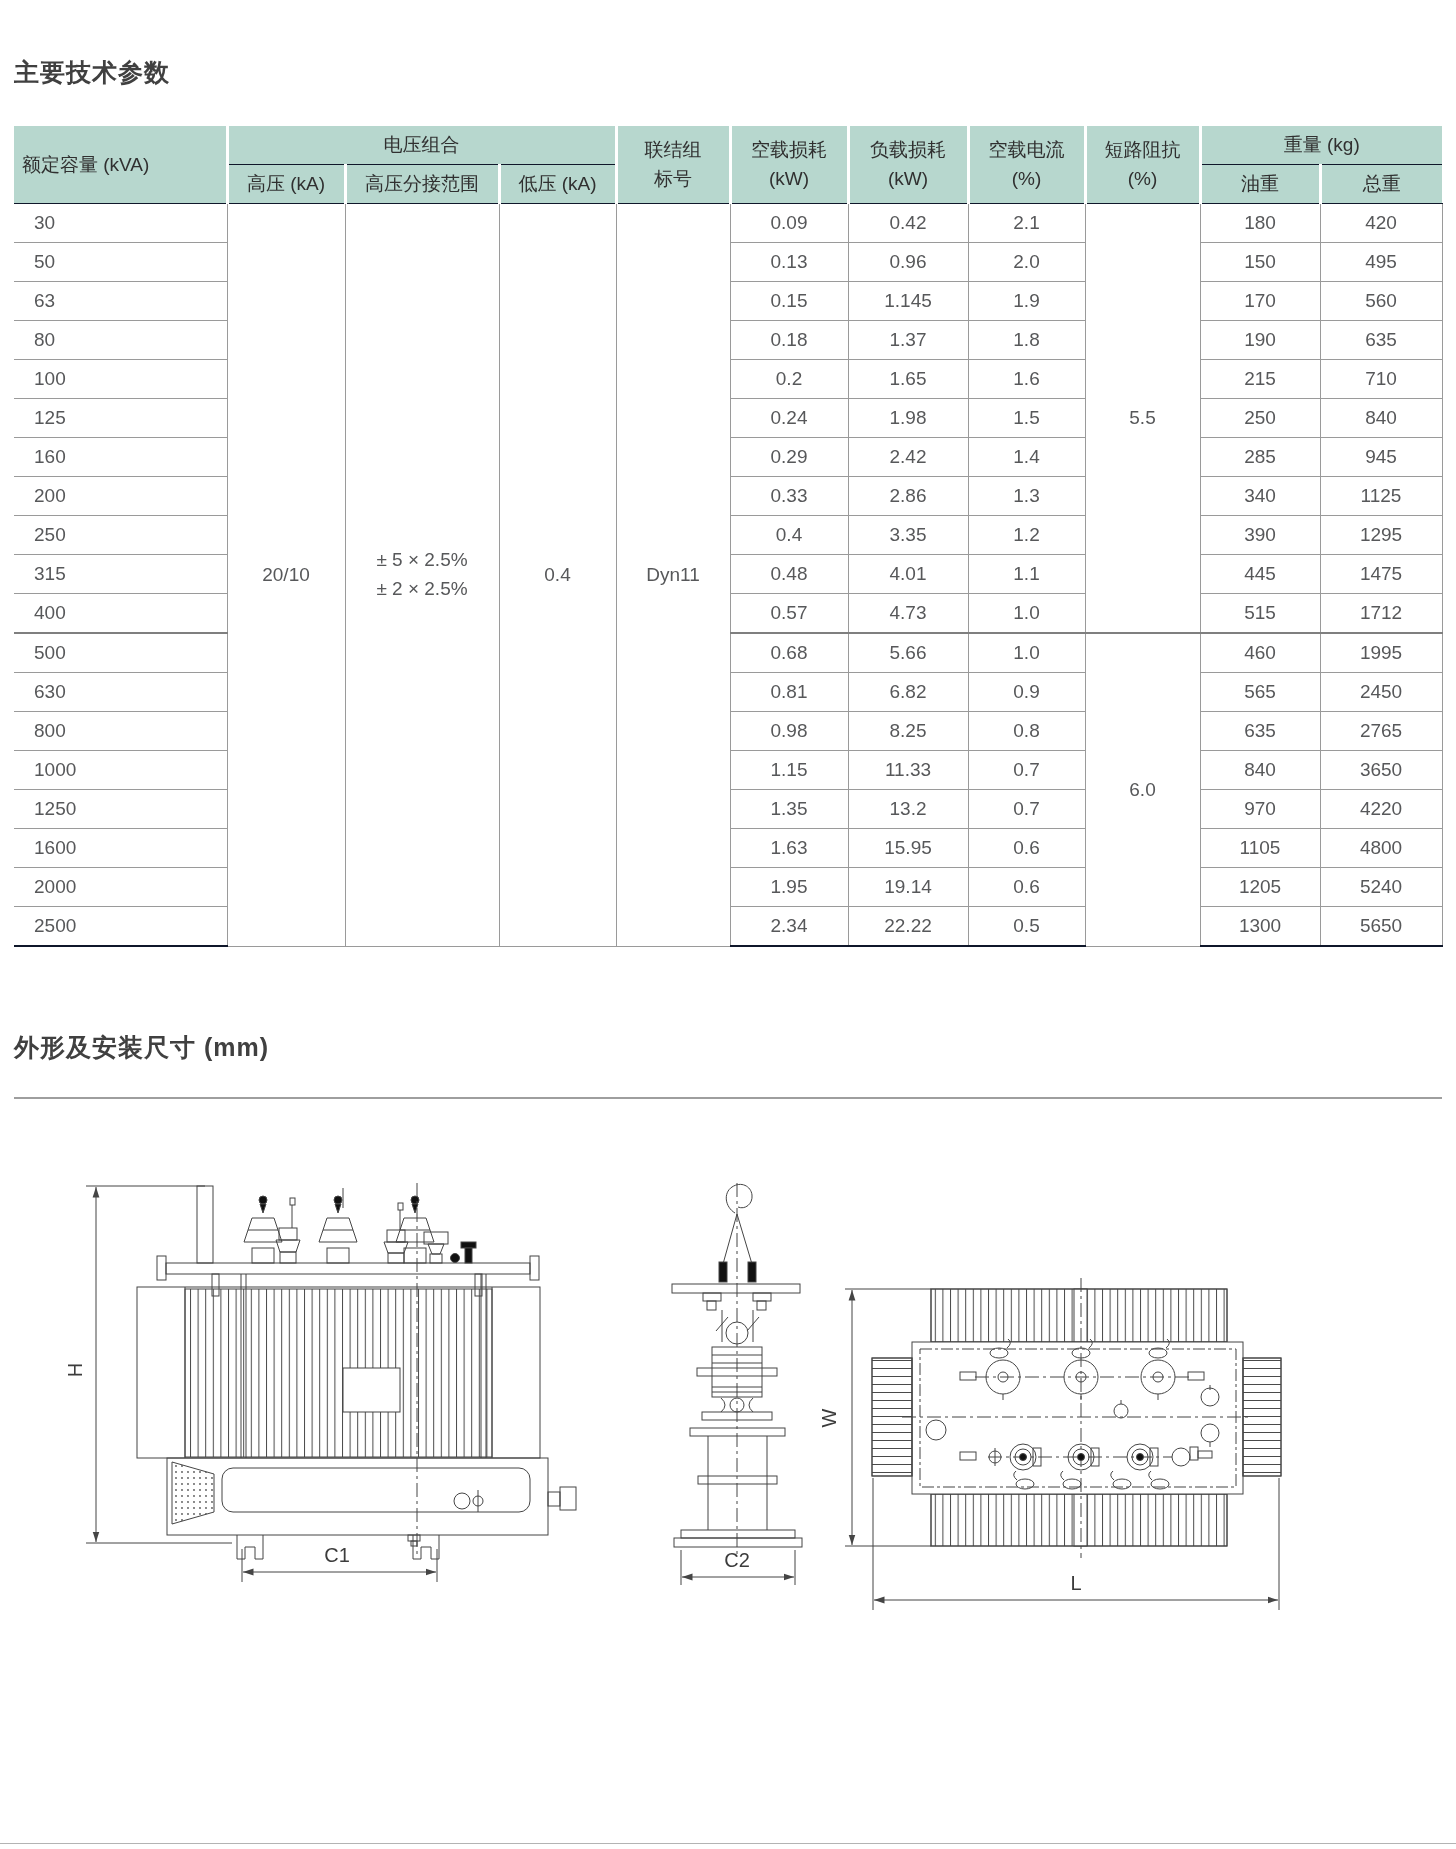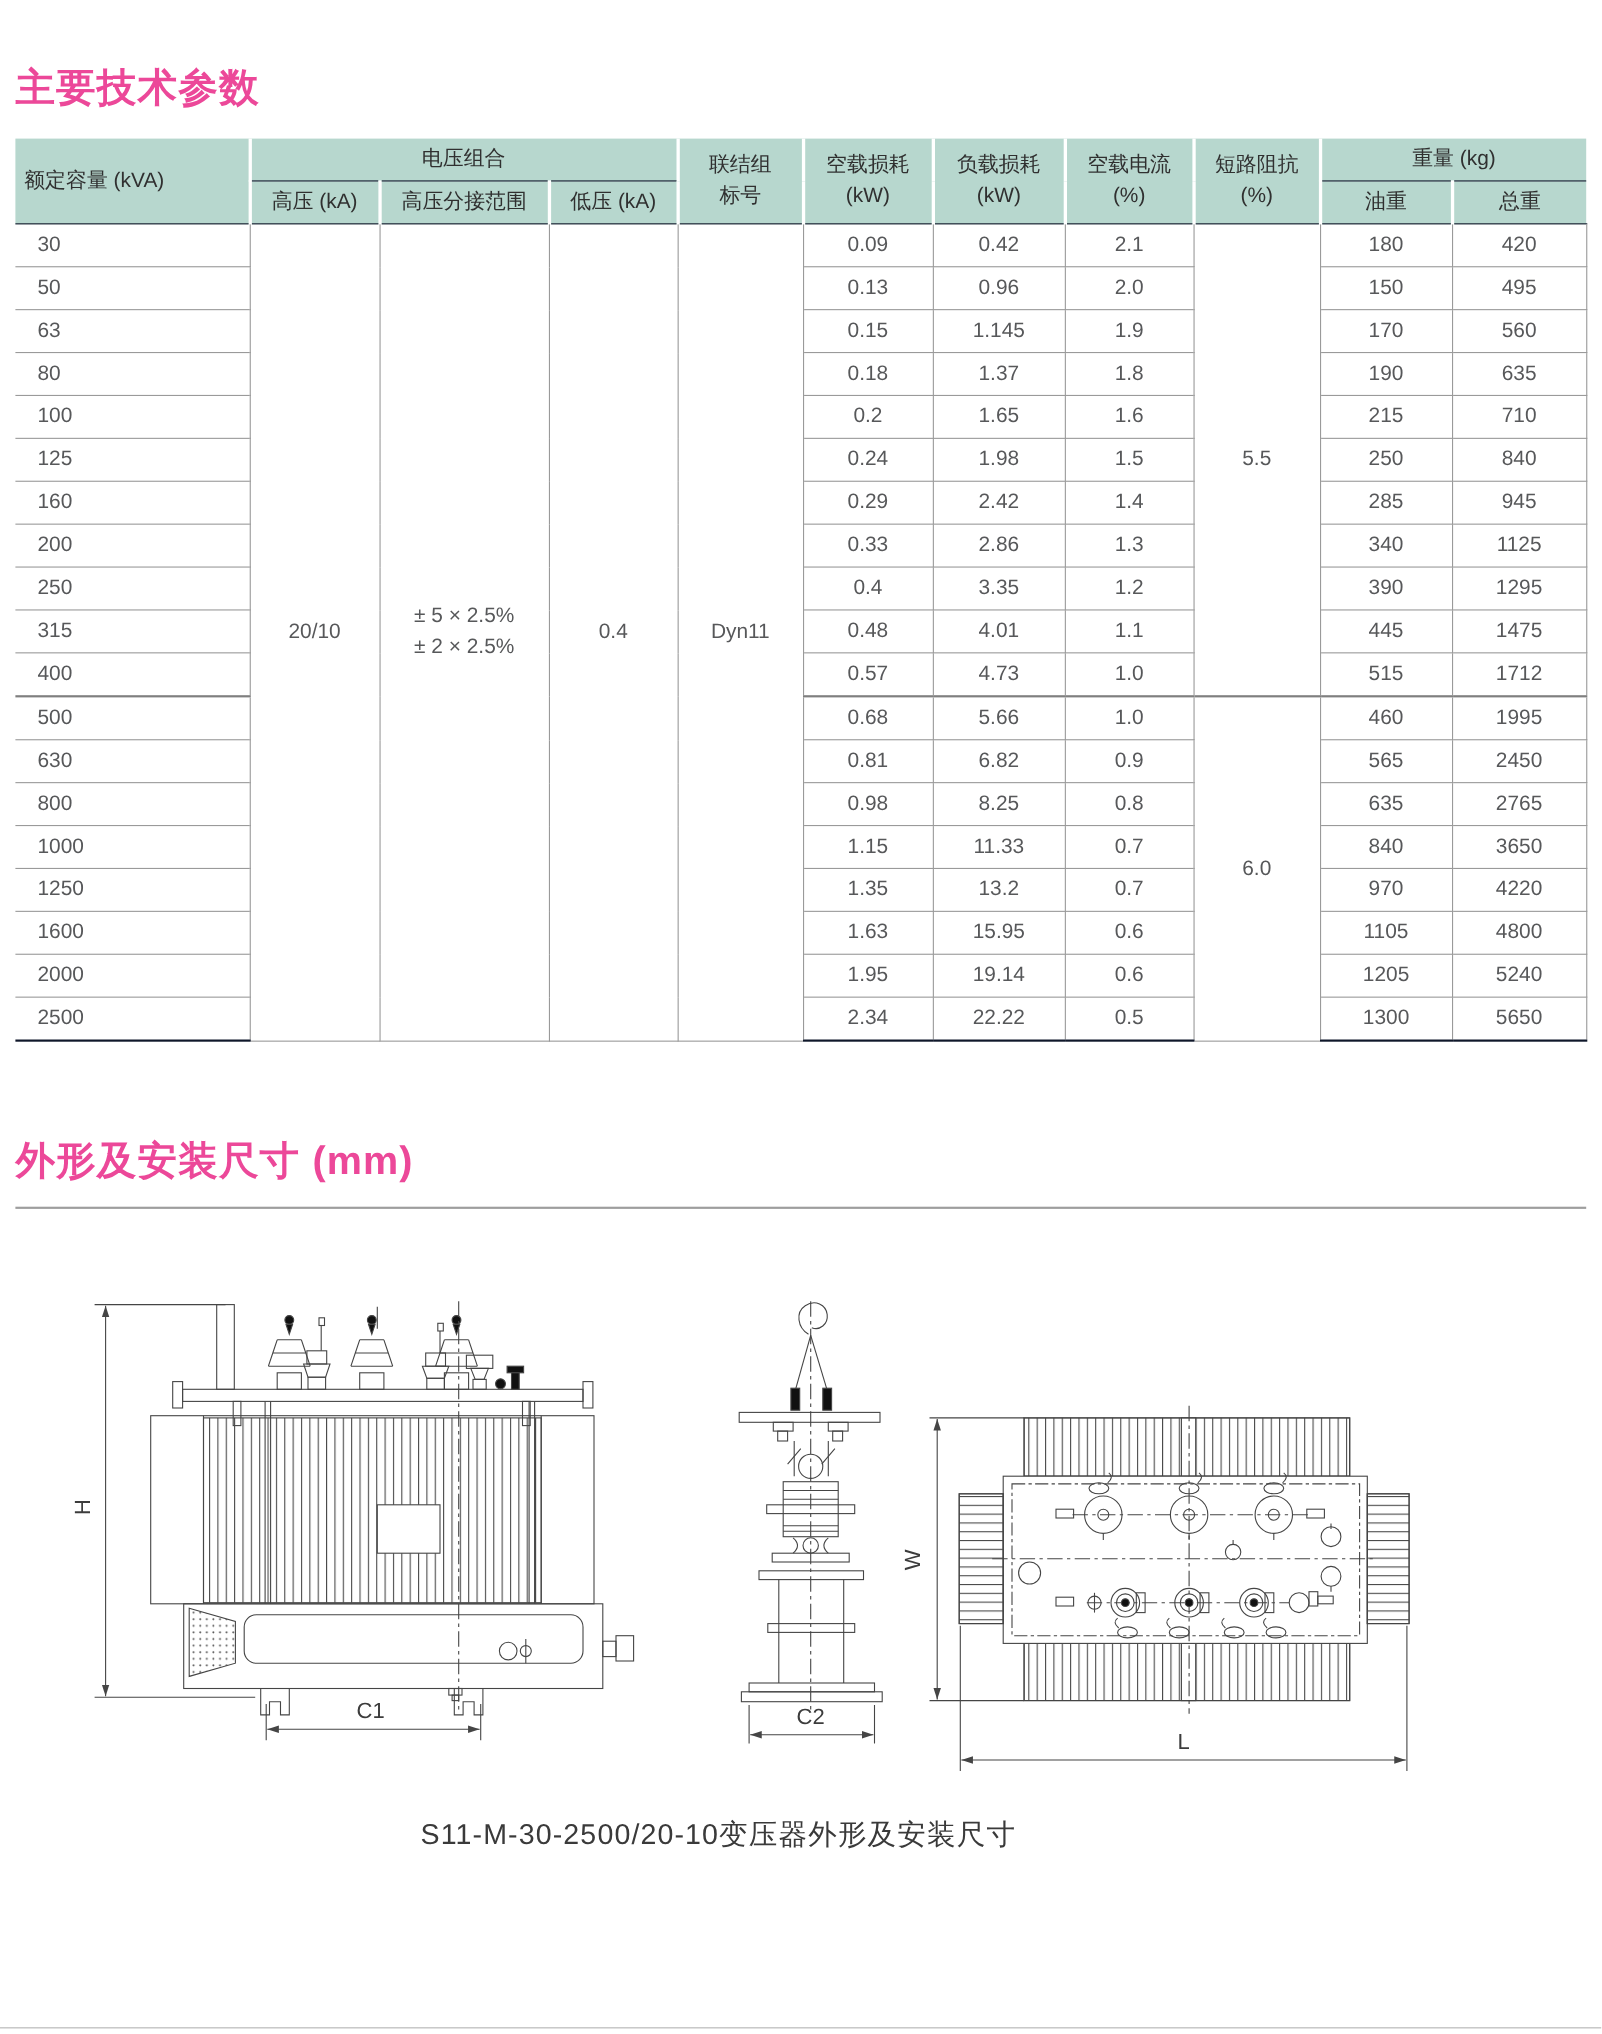--- a/index.html
+++ b/index.html
@@ -1,18 +1,18 @@
 <!DOCTYPE html>
 <html lang="zh"><head>
 <meta charset="utf-8">
 <style>
   html,body{margin:0;padding:0;background:#fff;}
   .page{position:relative;width:1456px;height:1849px;background:#fff;overflow:hidden;
         font-family:"Liberation Sans","DejaVu Sans",sans-serif;}
-  .sec-title{position:absolute;left:14px;margin:0;font-size:36px;font-weight:700;color:#ec4899;letter-spacing:1px;}
+  .sec-title{position:absolute;left:14px;margin:0;font-size:25px;font-weight:700;color:#404040;letter-spacing:1px;}
   #title1{top:56px;}
   #title2{top:1031px;}
   .rule{position:absolute;left:14px;width:1428px;height:0;border-top:2px solid #9e9e9e;top:1097px;}
   .footline{position:absolute;left:0;top:1843px;width:1456px;height:0;border-top:1px solid #b3b3b3;}
 
   table.spec{position:absolute;top:126px;left:14px;width:1428px;border-collapse:collapse;table-layout:fixed;}
   table.spec th{background:#b7d7ce;color:#303030;font-weight:400;font-size:19px;line-height:1.35;
         border-left:3px solid #fff;border-right:3px solid #fff;border-bottom:1px solid #0f172a;
         height:38px;text-align:center;vertical-align:middle;padding:0;margin-left:30px;}
   table.spec th.first{border-left:0;text-align:left;padding-left:8px;}
@@ -466,16 +466,15 @@
       <line x1="852" y1="1290" x2="852" y2="1545" marker-start="url(#arr)" marker-end="url(#arr)"></line>
       <text class="dimlabel" x="836" y="1418" text-anchor="middle" transform="rotate(-90 836 1418)" stroke="none" fill="#3c3c3c">W</text>
 
       <line x1="873" y1="1478" x2="873" y2="1610"></line>
       <line x1="1279" y1="1478" x2="1279" y2="1610"></line>
       <line x1="874" y1="1600" x2="1278" y2="1600" marker-start="url(#arr)" marker-end="url(#arr)"></line>
       <text class="dimlabel" x="1076" y="1590" text-anchor="middle" stroke="none" fill="#3c3c3c">L</text>
     </g>
   </svg>
 
-  <div class="caption">S11-M-30-2500/20-10变压器外形及安装尺寸</div>
 
   <div class="footline"></div>
 </div>
 
 </body></html>

